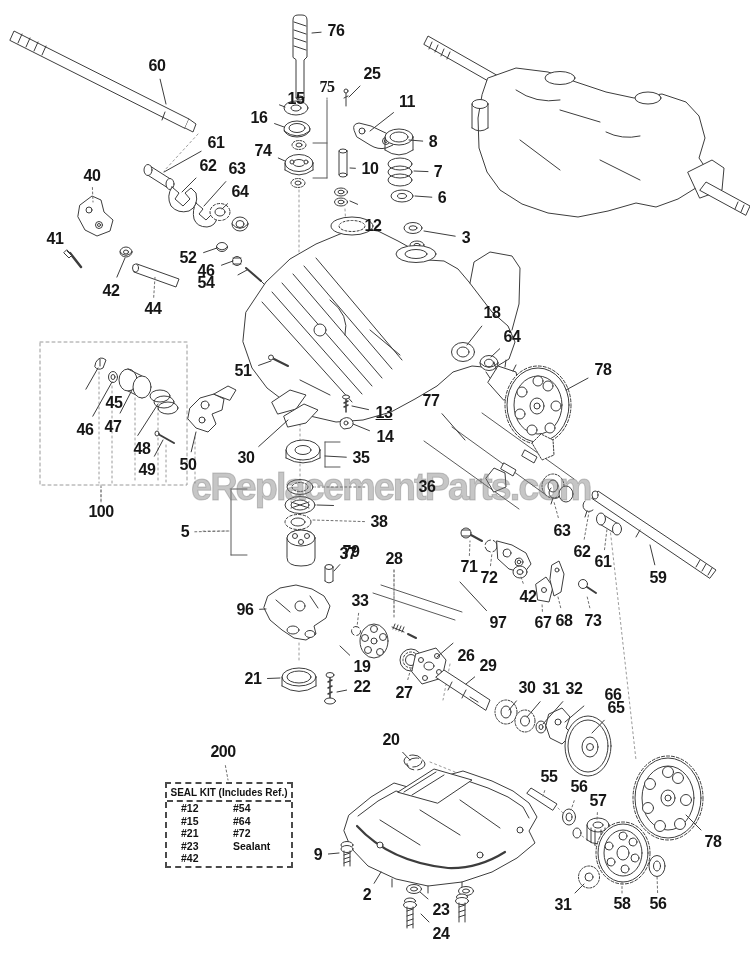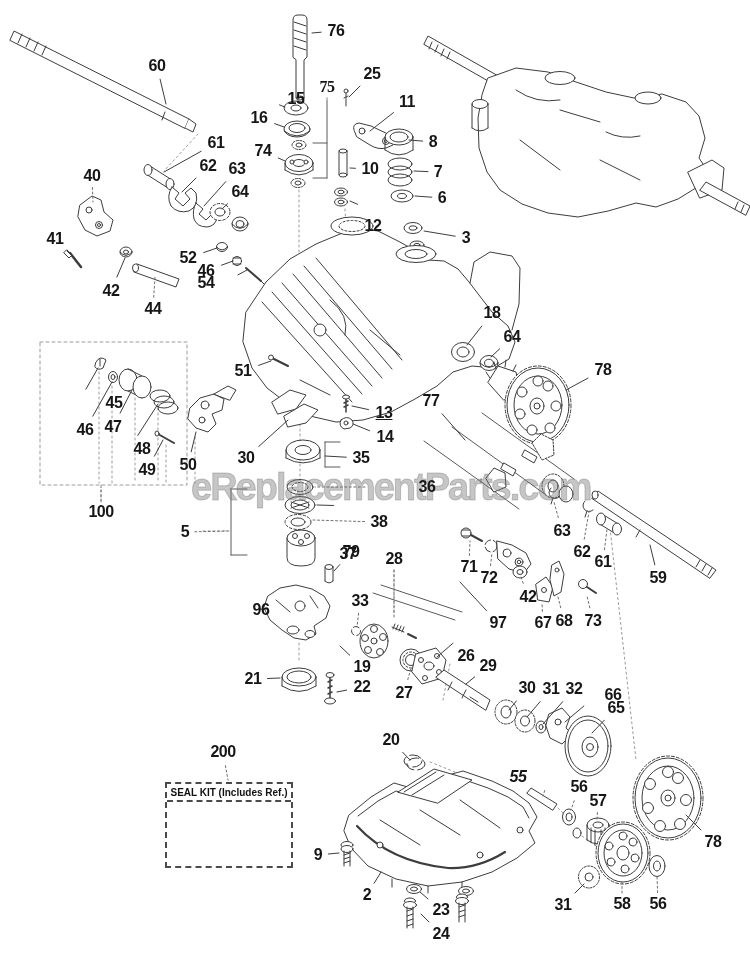--- a/index.html
+++ b/index.html
@@ -548,21 +548,21 @@
       <div class="callout" data-name="callout-50" style="left: 188px; top: 465px;">50</div>
       <div class="callout" data-name="callout-36" style="left: 379px; top: 487px; margin-left: 48px;">36</div>
       <div class="callout" data-name="callout-100" style="left: 101px; top: 512px;">100</div>
       <div class="callout" data-name="callout-37" style="left: 348px; top: 506px; margin-top: 48px;">37</div>
       <div class="callout" data-name="callout-5" style="left: 185px; top: 532px;">5</div>
       <div class="callout" data-name="callout-38" style="left: 379px; top: 522px;">38</div>
       <div class="callout" data-name="callout-79" style="left: 351px; top: 552px;">79</div>
       <div class="callout" data-name="callout-28" style="left: 394px; top: 559px;">28</div>
       <div class="callout" data-name="callout-63" style="left: 562px; top: 531px;">63</div>
       <div class="callout" data-name="callout-71" style="left: 469px; top: 567px;">71</div>
-      <div class="callout" data-name="callout-96" style="left: 245px; top: 610px; margin-left: 16px;">96</div>
+      <div class="callout" data-name="callout-96" style="left: 245px; top: 610px;">96</div>
       <div class="callout" data-name="callout-33" style="left: 360px; top: 601px;">33</div>
       <div class="callout" data-name="callout-72" style="left: 489px; top: 578px;">72</div>
       <div class="callout" data-name="callout-62" style="left: 582px; top: 552px;">62</div>
       <div class="callout" data-name="callout-61" style="left: 603px; top: 562px;">61</div>
       <div class="callout" data-name="callout-26" style="left: 466px; top: 608px; margin-top: 48px;">26</div>
       <div class="callout" data-name="callout-97" style="left: 498px; top: 623px;">97</div>
       <div class="callout" data-name="callout-42" style="left: 528px; top: 597px;">42</div>
       <div class="callout" data-name="callout-67" style="left: 543px; top: 623px;">67</div>
       <div class="callout" data-name="callout-68" style="left: 564px; top: 621px;">68</div>
       <div class="callout" data-name="callout-59" style="left: 658px; top: 578px;">59</div>
@@ -572,30 +572,52 @@
       <div class="callout" data-name="callout-21" style="left: 253px; top: 679px;">21</div>
       <div class="callout" data-name="callout-22" style="left: 362px; top: 687px;">22</div>
       <div class="callout" data-name="callout-30" style="left: 527px; top: 688px;">30</div>
       <div class="callout" data-name="callout-31" style="left: 551px; top: 689px;">31</div>
       <div class="callout" data-name="callout-32" style="left: 574px; top: 689px;">32</div>
       <div class="callout" data-name="callout-66" style="left: 597px; top: 695px; margin-left: 16px;">66</div>
       <div class="callout" data-name="callout-27" style="left: 404px; top: 693px;">27</div>
       <div class="callout" data-name="callout-65" style="left: 616px; top: 708px;">65</div>
       <div class="callout" data-name="callout-20" style="left: 391px; top: 740px;">20</div>
       <div class="callout" data-name="callout-200" style="left: 223px; top: 752px;">200</div>
-      <div class="callout" data-name="callout-55" style="left: 518px; top: 777px; font-style: italic;">55</div>
+      <div class="callout" data-name="callout-55" style="left: 549px; top: 777px;">55</div>
       <div class="callout" data-name="callout-56" style="left: 579px; top: 787px;">56</div>
       <div class="callout" data-name="callout-57" style="left: 598px; top: 801px;">57</div>
       <div class="callout" data-name="callout-9" style="left: 318px; top: 855px;">9</div>
       <div class="callout" data-name="callout-78" style="left: 713px; top: 842px;">78</div>
       <div class="callout" data-name="callout-2" style="left: 367px; top: 895px;">2</div>
       <div class="callout" data-name="callout-23" style="left: 441px; top: 910px;">23</div>
       <div class="callout" data-name="callout-31" style="left: 563px; top: 905px;">31</div>
       <div class="callout" data-name="callout-58" style="left: 622px; top: 904px;">58</div>
       <div class="callout" data-name="callout-56" style="left: 658px; top: 904px;">56</div>
       <div class="callout" data-name="callout-24" style="left: 441px; top: 934px;">24</div>
     </div>
 
   <div id="sealkit" data-name="seal-kit-box">
     <div class="title" data-name="seal-kit-title">SEAL KIT (Includes Ref.)</div>
+    <div id="sealkit-rows" data-name="seal-kit-contents">
+        <div class="skrow" data-name="seal-kit-row">
+          <span class="l" data-name="seal-kit-ref">#12</span>
+          <span data-name="seal-kit-ref">#54</span>
+        </div>
+        <div class="skrow" data-name="seal-kit-row">
+          <span class="l" data-name="seal-kit-ref">#15</span>
+          <span data-name="seal-kit-ref">#64</span>
+        </div>
+        <div class="skrow" data-name="seal-kit-row">
+          <span class="l" data-name="seal-kit-ref">#21</span>
+          <span data-name="seal-kit-ref">#72</span>
+        </div>
+        <div class="skrow" data-name="seal-kit-row">
+          <span class="l" data-name="seal-kit-ref">#23</span>
+          <span data-name="seal-kit-ref">Sealant</span>
+        </div>
+        <div class="skrow" data-name="seal-kit-row">
+          <span class="l" data-name="seal-kit-ref">#42</span>
+          <span data-name="seal-kit-ref"></span>
+        </div>
+      </div>
   </div>
 
 </div>
 
 </body></html>

